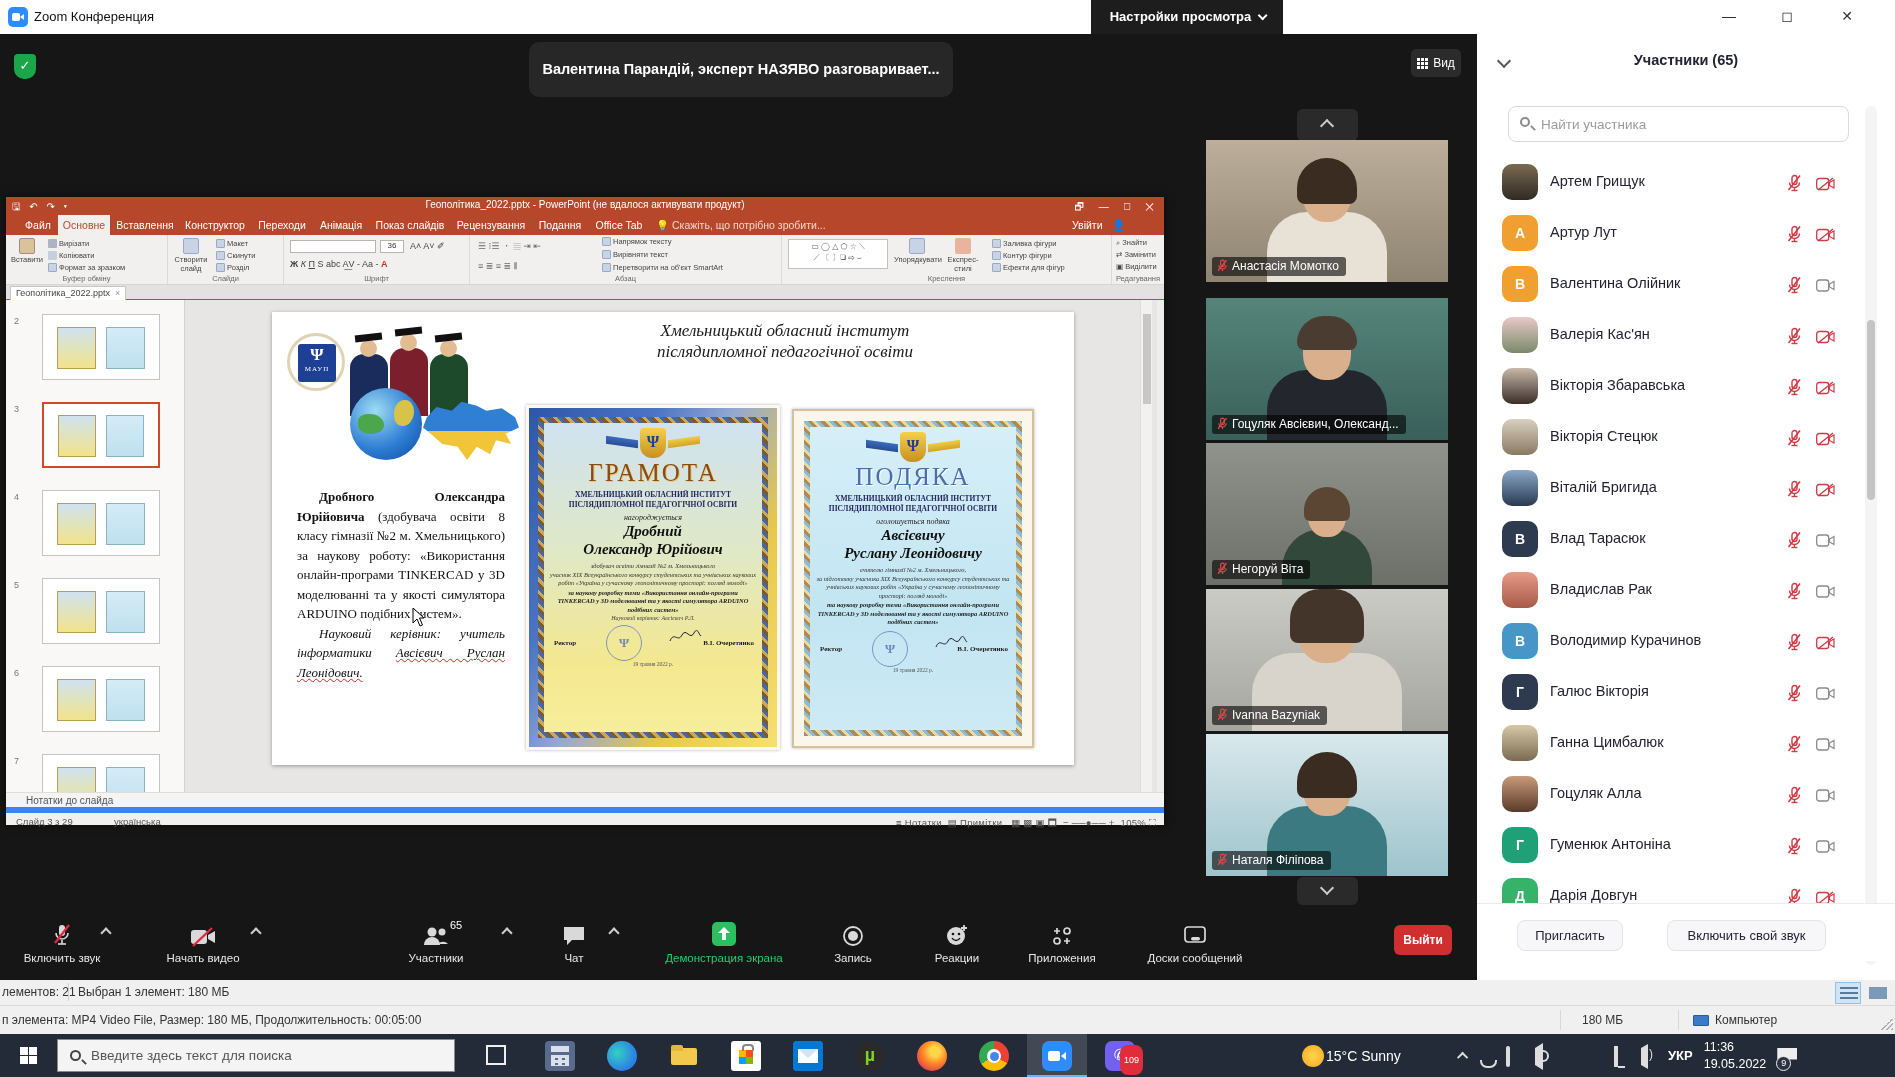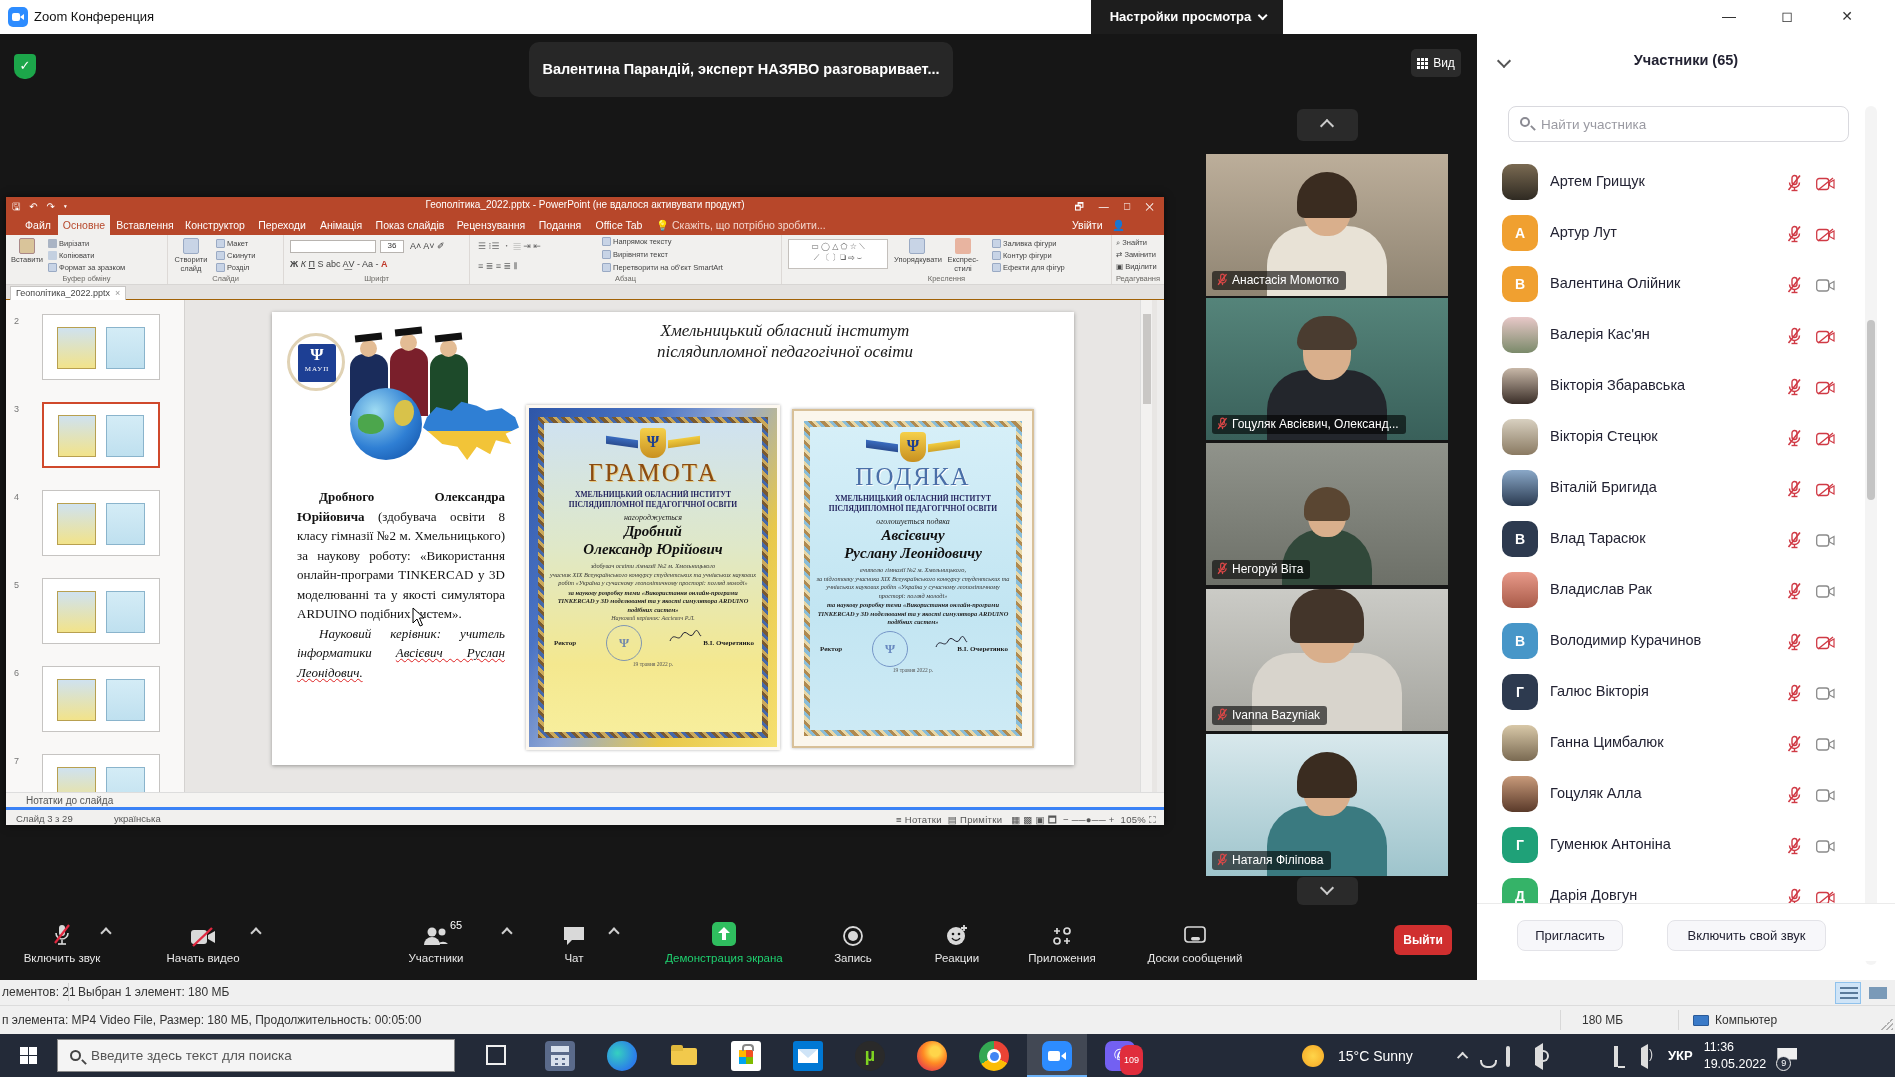--- a/index.html
+++ b/index.html
@@ -107,21 +107,21 @@
   .cert-sub3{margin-top:1px;font-size:6.4px;font-style:italic;font-weight:bold;color:#222;line-height:1.35}
   .cert-adv{margin-top:1px;font-size:6px;font-style:italic;color:#444}
   .cert-bottom{position:relative;margin-top:6px;height:34px;font-size:7px;font-weight:bold;color:#222}
   .cert-bottom .rector{position:absolute;left:4px;top:12px}
   .cert-bottom .stamp{position:absolute;left:56px;top:-2px;width:36px;height:36px;border-radius:50%;border:1px solid #5a7ab8;color:#4a6ab0;font-size:13px;line-height:34px;opacity:.75}
   .cert-bottom .sig{position:absolute;left:118px;top:2px}
   .cert-bottom .signer{position:absolute;right:2px;top:12px}
   .cert-date{font-size:5.5px;color:#555}
 
   #ppt-notes{position:absolute;left:0;top:595px;width:100%;height:15px;background:#f5f4f2;border-top:1px solid #ddd;font-size:10px;color:#555;padding-left:20px;line-height:15px}
-  #ppt-status{position:absolute;left:0;top:610px;width:100%;height:18px;background:#f1f0ee;border-top:3px solid #3b82f6;font-size:9.5px;color:#555}
+  #ppt-status{position:absolute;left:0;top:610px;width:100%;height:18px;background:#f1f0ee;border-top:6px solid #3b82f6;font-size:9.5px;color:#555}
   #ppt-status .sl{position:absolute;left:10px;top:3px}
   #ppt-status .lg{position:absolute;left:108px;top:3px}
   #ppt-status .right{position:absolute;right:8px;top:3px;letter-spacing:.3px}
   #slide-cursor{position:absolute;left:227px;top:307px;z-index:5}
 
   
   .strip-btn{position:absolute;left:1297px;width:61px;height:32px;background:#2a2a2a;border-radius:6px}
   .strip-btn .ch{position:absolute;left:25px;top:12px;width:10px;height:10px;border-left:2px solid #ccc;border-top:2px solid #ccc}
   #strip-up{top:75px}#strip-up .ch{transform:rotate(45deg)}
   #strip-down{top:843px;height:28px}#strip-down .ch{top:6px;transform:rotate(225deg)}
@@ -220,21 +220,21 @@
   .ffox{background:radial-gradient(circle at 60% 35%,#ffd54a 18%,#ff8a24 45%,#e03450 85%);border-radius:50%}
   .chrome{background:conic-gradient(#ea4335 0 33%,#fbbc05 0 66%,#34a853 0);border-radius:50%}
   .chrome:before{content:"";position:absolute;left:8px;top:8px;width:14px;height:14px;background:#fff;border-radius:50%}
   .chrome:after{content:"";position:absolute;left:10.5px;top:10.5px;width:9px;height:9px;background:#4285f4;border-radius:50%}
   #zoom-task{position:absolute;left:1027px;top:0;width:60px;height:43px;background:rgba(255,255,255,.14);border-bottom:2px solid #6cb2f8}
   .zoomico{position:absolute;left:15px;top:7px;width:30px;height:30px;background:#2D8CFF;border-radius:7px}
   .zoomico:before{content:"";position:absolute;left:6px;top:10px;width:12px;height:10px;background:#fff;border-radius:2px}
   .zoomico:after{content:"";position:absolute;left:19px;top:11px;border-top:4px solid transparent;border-bottom:4px solid transparent;border-right:5px solid #fff}
   .viber{background:#7360f2;border-radius:7px;color:#fff;font-size:15px;text-align:center;line-height:28px}
   .badge{position:absolute;right:-8px;bottom:-4px;background:#e02d3c;color:#fff;font-size:9px;border-radius:8px;padding:1px 4px}
-  #weather{position:absolute;left:1302px;top:0;height:43px;display:flex;align-items:center;gap:14px;font-size:14px;color:#fff}
+  #weather{position:absolute;left:1302px;top:0;height:43px;display:flex;align-items:center;gap:2px;font-size:14px;color:#fff}
   #weather .sun{width:22px;height:22px;border-radius:50%;background:radial-gradient(#ffd54a,#f5a623)}
   #tray{position:absolute;left:1460px;top:0;height:43px;display:flex;align-items:center;gap:11px;color:#ddd}
   #tray .chev{width:8px;height:8px;border-left:2px solid #ddd;border-top:2px solid #ddd;transform:rotate(45deg) translateY(2px)}
   .trayico{width:16px;height:16px;position:relative}
   .tmic{border-radius:4px 4px 0 0;background:#ddd;width:7px;height:10px;margin:0 auto}
   .tmic:after{content:"";position:absolute;left:1px;bottom:-4px;width:13px;height:6px;border:2px solid #ddd;border-top:none;border-radius:0 0 7px 7px}
   .tcam{border:2px solid #ddd;border-radius:3px;width:14px;height:10px;margin-top:3px}
   .tspk{width:0;height:0;border-top:5px solid transparent;border-bottom:5px solid transparent;border-right:8px solid #ddd;margin-top:3px;margin-left:2px}
   .tspk:after{content:"";position:absolute;left:9px;top:2px;width:5px;height:8px;border:2px solid #ddd;border-left:none;border-radius:0 8px 8px 0}
   .tfeather{width:14px;height:6px;background:#9a6df2;border-radius:60% 40% 60% 40%;transform:rotate(-35deg);margin-top:5px}
@@ -527,21 +527,21 @@
       <div class="vname">
         <svg width="11" height="14" viewBox="0 0 15 19">
           <rect x="5" y="1.5" width="5" height="9" rx="2.5" fill="none" stroke="#e04848" stroke-width="1.6"></rect>
           <path d="M2.5 8.5 a5 5 0 0 0 10 0" fill="none" stroke="#e04848" stroke-width="1.6"></path>
           <line x1="7.5" y1="13.5" x2="7.5" y2="16.5" stroke="#e04848" stroke-width="1.6"></line>
           <line x1="1.5" y1="16" x2="13" y2="1.5" stroke="#e04848" stroke-width="1.8"></line>
         </svg>
         <span class="vn">Гоцуляк Авсієвич, Олександ...</span>
       </div>
     </div>
-    <div class="vtile v1" style="top: 120px;">
+    <div class="vtile v1" style="top: 106px;">
       <div class="person"></div>
       <div class="vname">
         <svg width="11" height="14" viewBox="0 0 15 19">
           <rect x="5" y="1.5" width="5" height="9" rx="2.5" fill="none" stroke="#e04848" stroke-width="1.6"></rect>
           <path d="M2.5 8.5 a5 5 0 0 0 10 0" fill="none" stroke="#e04848" stroke-width="1.6"></path>
           <line x1="7.5" y1="13.5" x2="7.5" y2="16.5" stroke="#e04848" stroke-width="1.6"></line>
           <line x1="1.5" y1="16" x2="13" y2="1.5" stroke="#e04848" stroke-width="1.8"></line>
         </svg>
         <span class="vn">Анастасія Момотко</span>
       </div>

